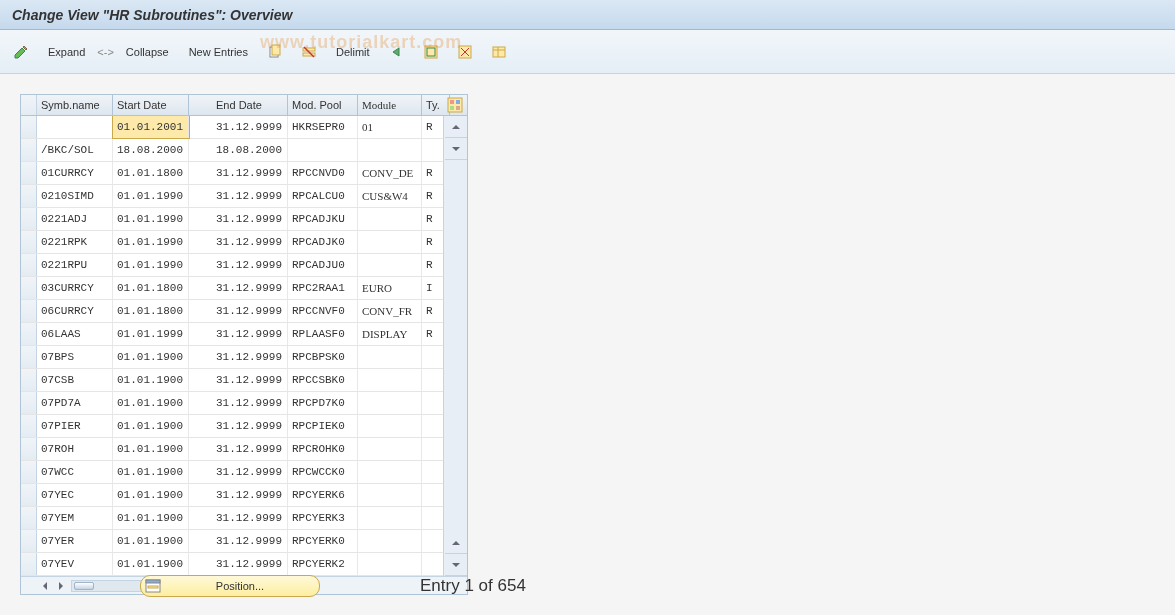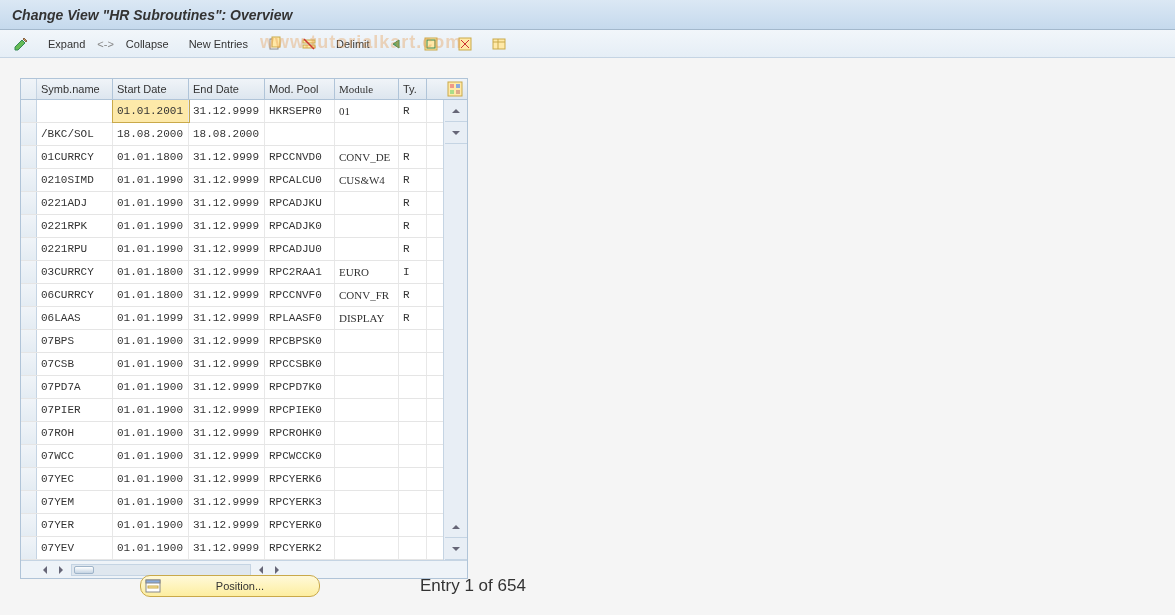--- a/index.html
+++ b/index.html
@@ -23,21 +23,21 @@
     .title-text {
       font-style: italic;
       font-weight: bold;
       font-size: 14px;
       color: #333;
     }
     .toolbar {
       background: linear-gradient(to bottom, #f2f6fa, #e5eef6);
       border-bottom: 1px solid #c5d4e3;
       padding: 4px 8px;
-      height: 28px;
+      height: 44px;
       display: flex;
       align-items: center;
       gap: 8px;
       text-align: right;
     }
     .tb-group {
       display: flex;
       align-items: center;
       gap: 4px;
     }
@@ -115,21 +115,21 @@
       outline: 1px solid #c9a94a;
     }
     .row-selector {
       width: 16px;
       background: linear-gradient(to bottom,#f0f4f8,#e4ecf3);
       border-right:1px solid #c5d4e3;
       flex-shrink:0;
     }
     .col-symb { width: 76px; }
     .col-start { width: 76px; }
-    .col-end { width: 76px; }
+    .col-end { width: 76px; margin-left: 23px; }
     .col-mod { width: 70px; }
     .col-module { width: 64px; font-family: Liberation Serif, serif; }
     .col-ty { width: 28px; }
     .vscroll {
       position: absolute;
       right: 0;
       top: 0;
       bottom: 0;
       width: 24px;
       background: #e8eef5;

